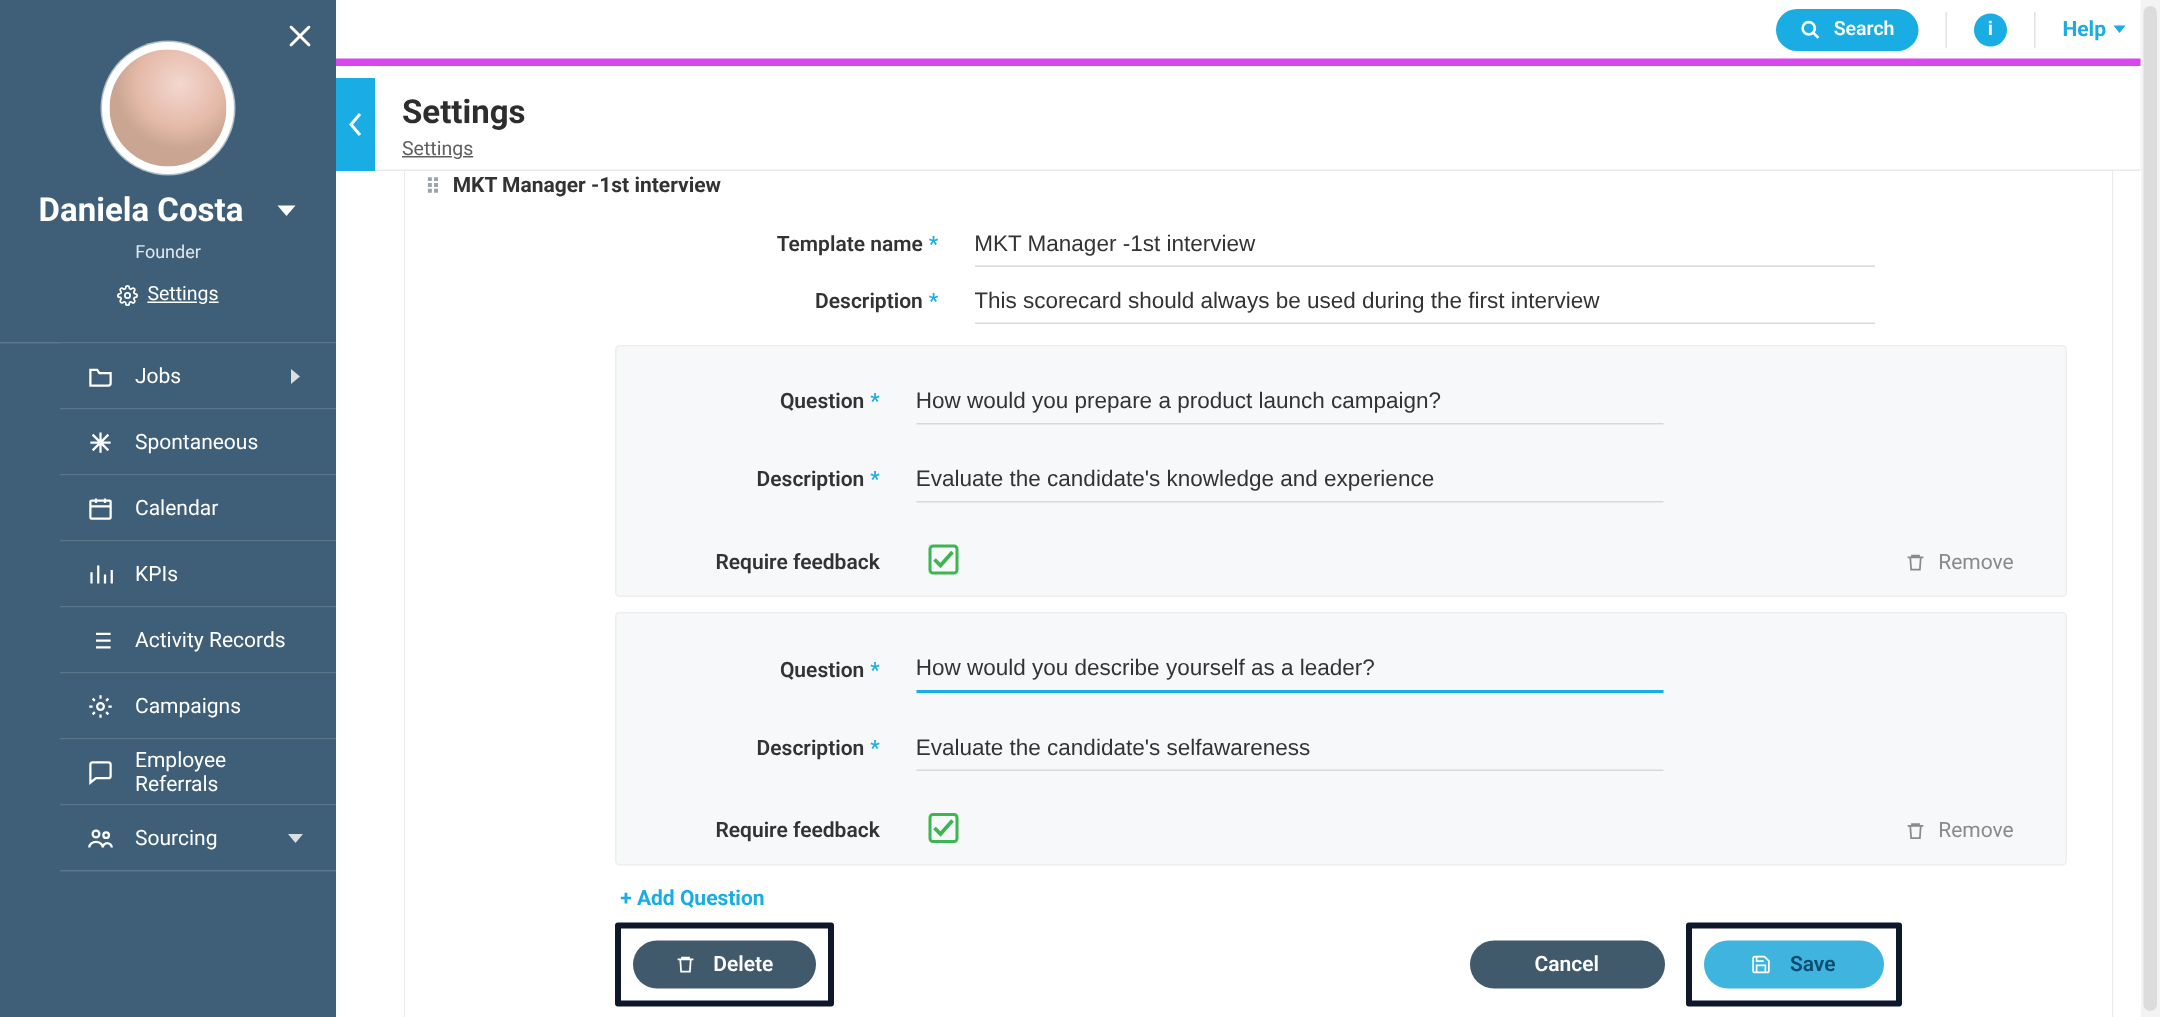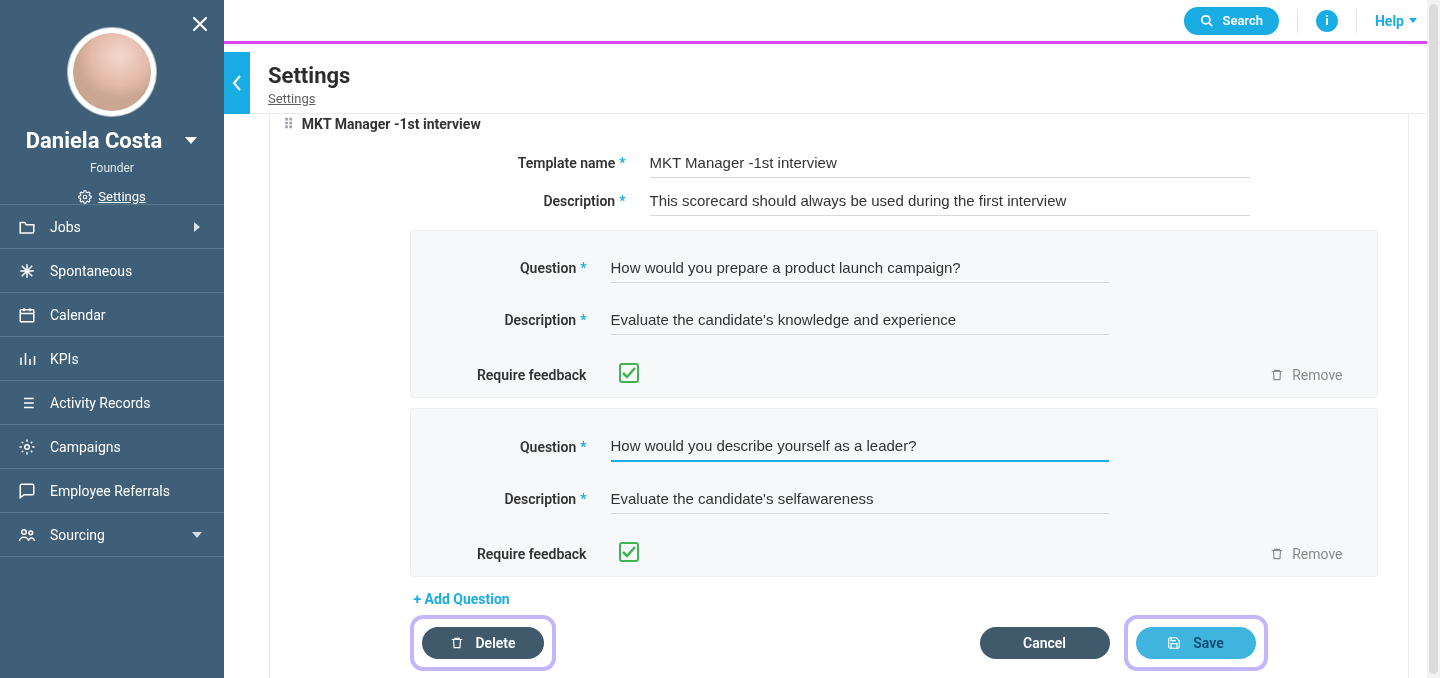--- a/index.html
+++ b/index.html
@@ -62,21 +62,23 @@
     text-align: center;
     font-size: 13px;
     margin-top: 14px;
     display: flex; align-items: center; justify-content: center;
     gap: 6px;
     color: #fff;
   }
   .settings-link .lbl { text-decoration: underline; }
 
   .nav {
+    margin-top: 24px;
     border-top: 1px solid rgba(255,255,255,.15);
+    padding-left: 40px;
   }
   .nav-item {
     display: flex; align-items: center;
     padding: 0 18px;
     height: 44px;
     font-size: 14px;
     border-bottom: 1px solid rgba(255,255,255,.15);
     background: #3e5f77;
     cursor: pointer;
     gap: 14px;
@@ -86,21 +88,21 @@
   .nav-item .chev { opacity: .8; }
 
   
   .topbar {
     position: absolute;
     left: 224px; right: 0; top: 0;
     height: 44px;
     display: flex; align-items: center; justify-content: flex-end;
     padding: 0 22px;
     gap: 18px;
-    border-bottom: 3px solid #d946ef;
+    border-bottom: 5px solid #d946ef;
     background: #fff;
   }
   .search-btn {
     background: #19ade4;
     color: #fff;
     border-radius: 16px;
     height: 28px;
     display: flex; align-items: center;
     padding: 0 16px;
     font-size: 13px;
@@ -272,22 +274,22 @@
     font-size: 14px; font-weight: 600;
     padding: 0 28px;
     cursor: pointer;
     gap: 12px;
     min-width: 120px;
   }
   .btn-dark   { background: #405a6c; color: #fff; }
   .btn-primary{ background: #3fb4df; color: #0c4a6e; }
   .spacer { flex: 1; }
   .highlight-box {
-    border: 4px solid #c4b5fd;
-    border-radius: 13px;
+    border: 4px solid #0f172a;
+    border-radius: 2px;
     padding: 8px;
   }
 
   
   .fake-scrollbar {
     position: absolute;
     right: 0; top: 0; bottom: 0;
     width: 13px;
     background: #f3f3f3;
   }

